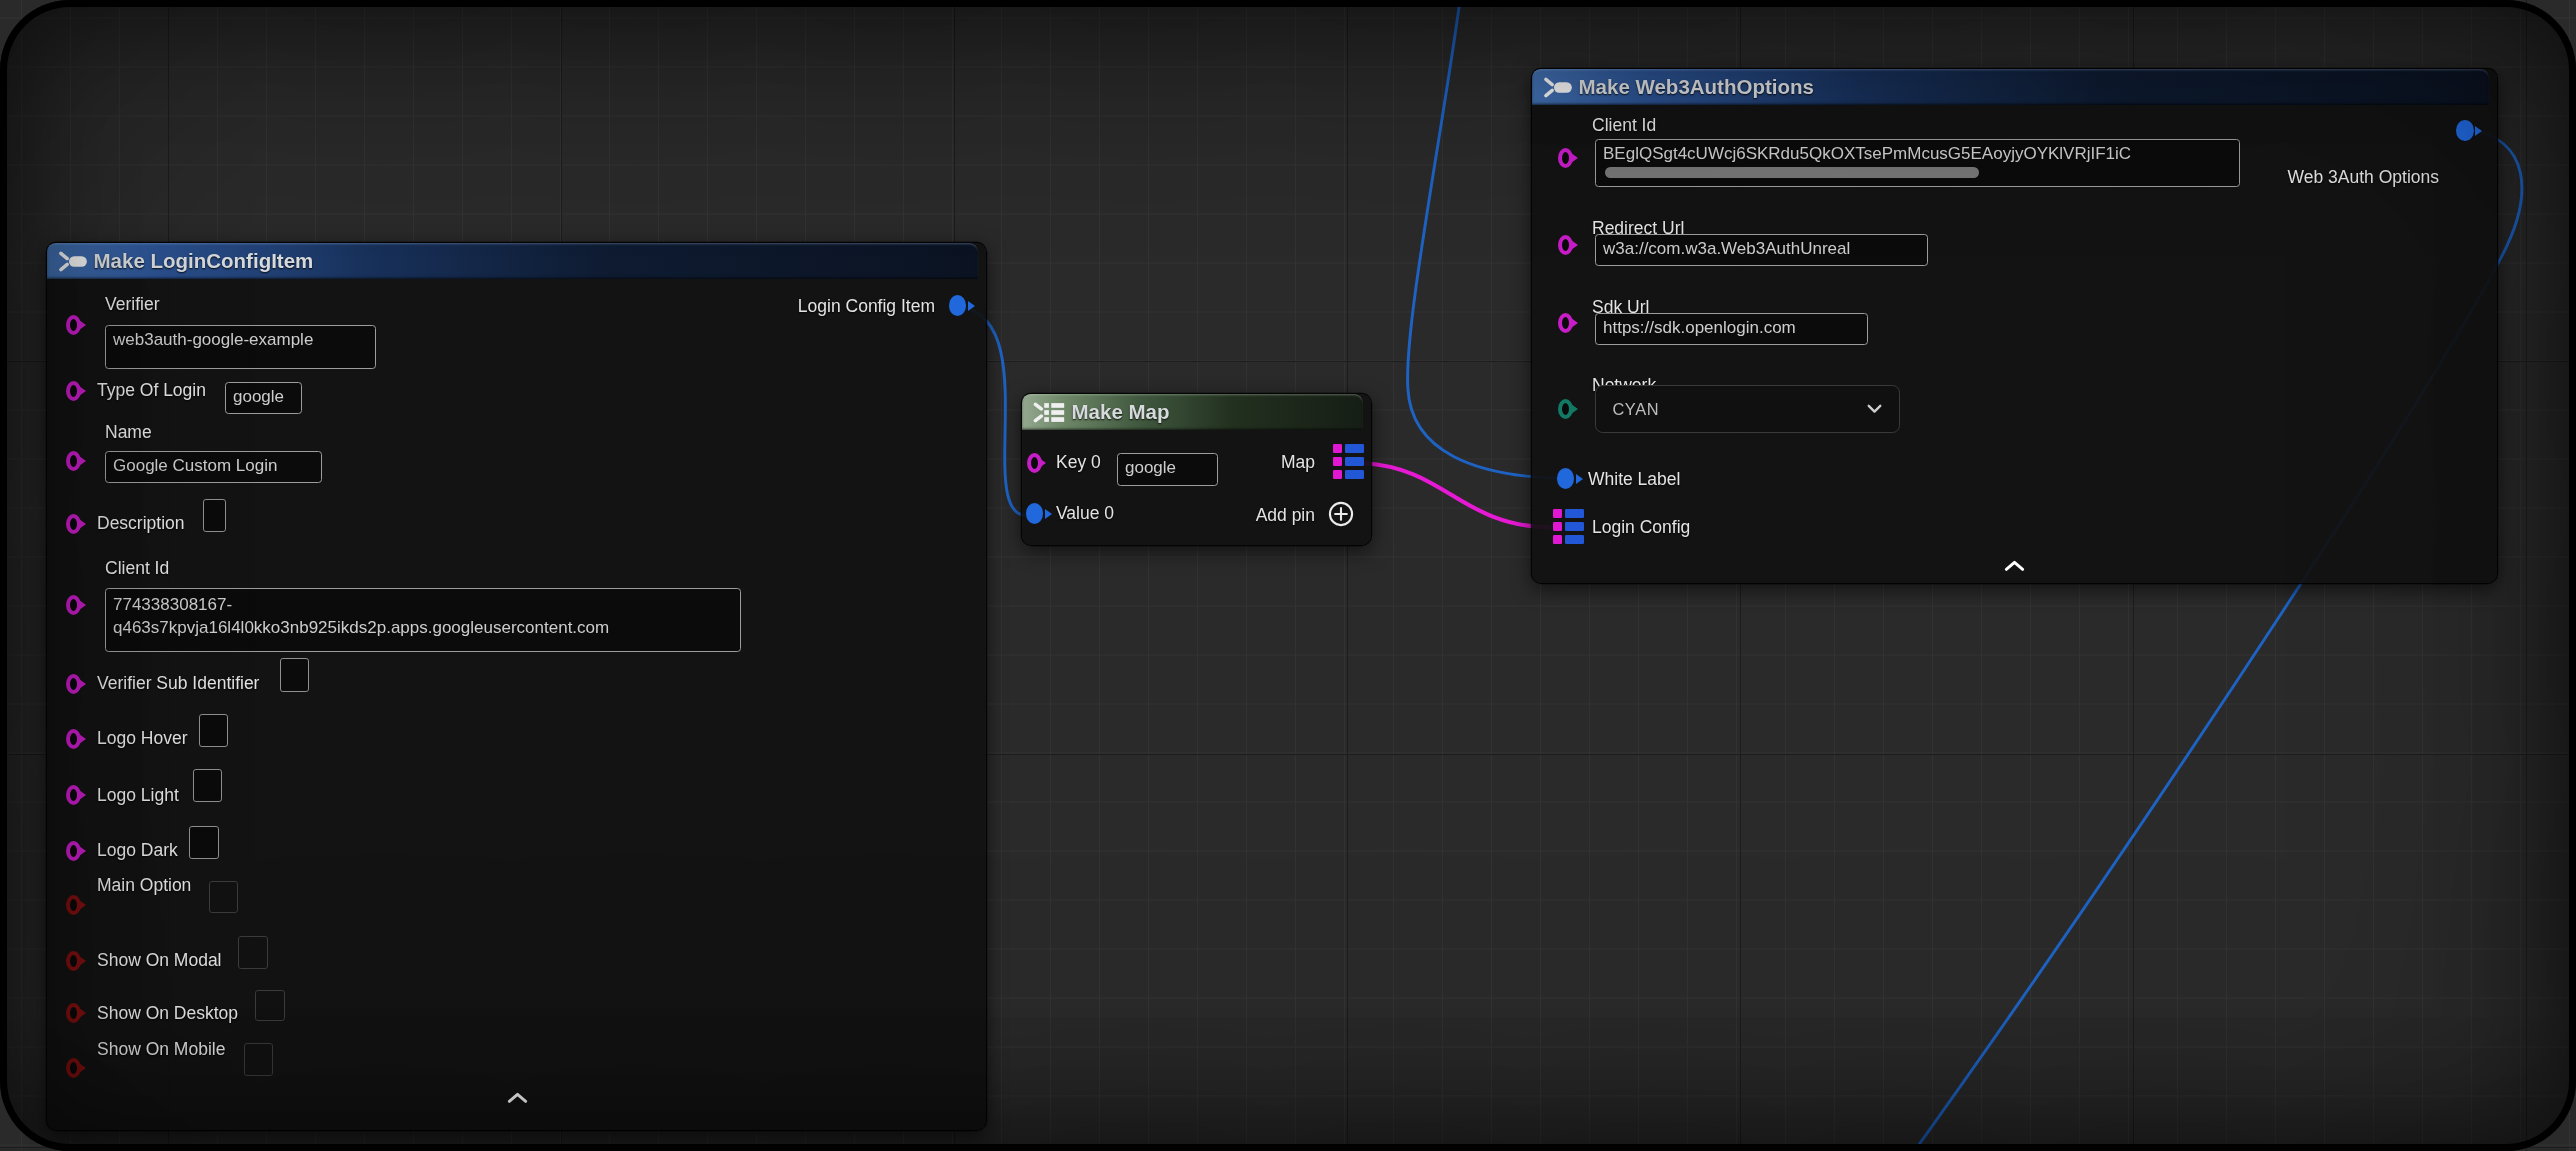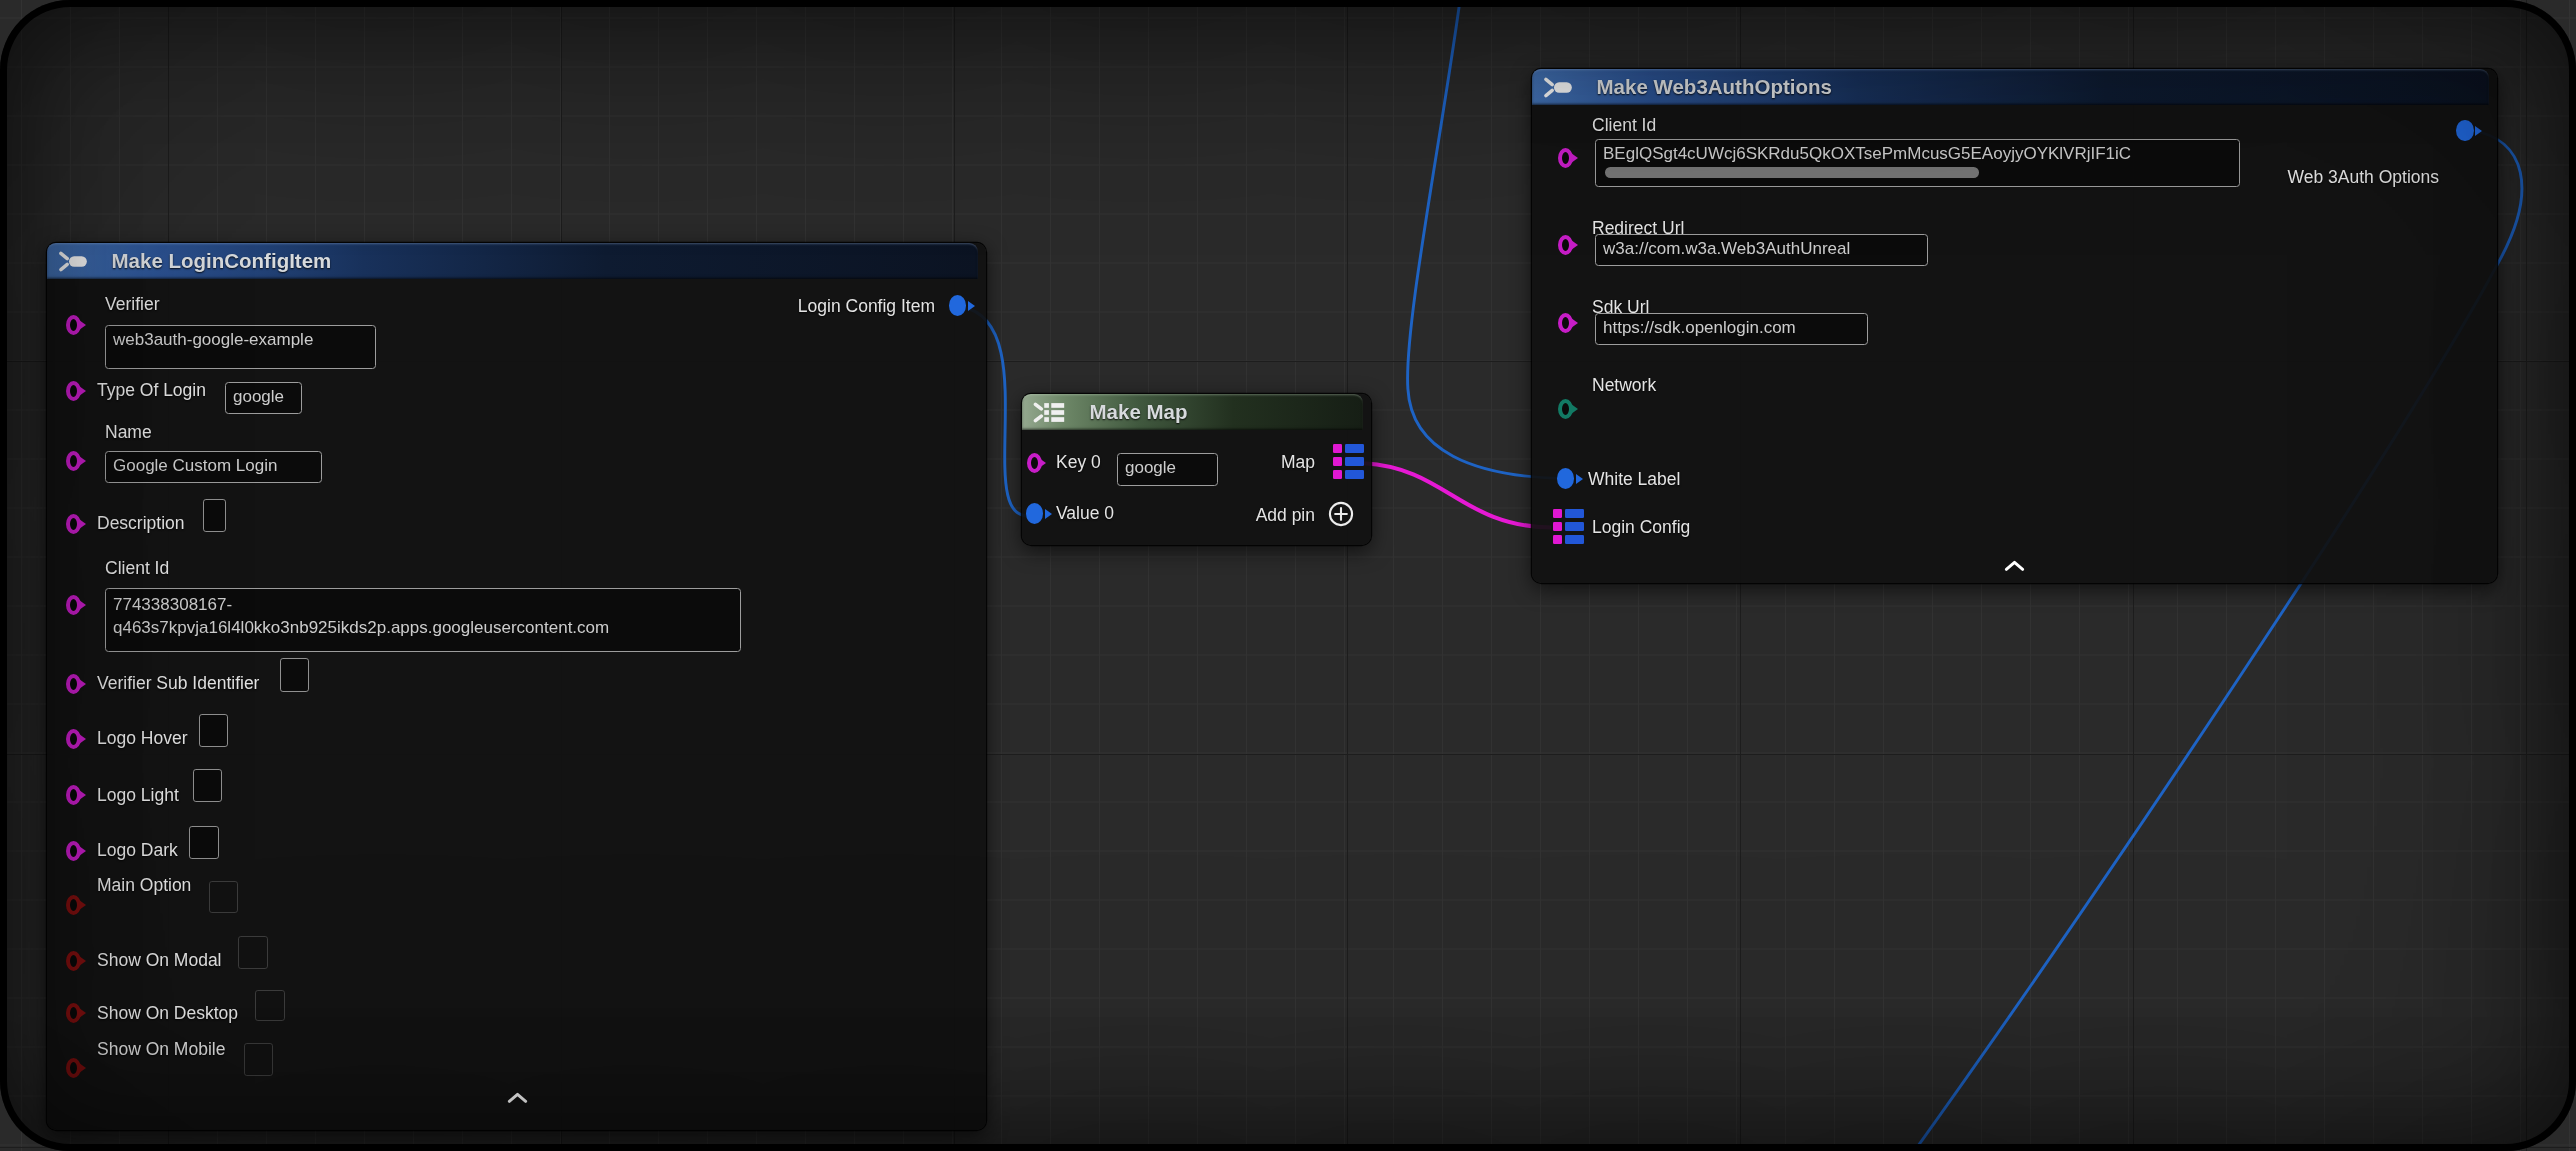--- a/index.html
+++ b/index.html
@@ -17,21 +17,21 @@
     -webkit-font-smoothing:antialiased;
   }
   #wires{position:absolute;inset:0;z-index:2;pointer-events:none;}
   #wires path{pointer-events:stroke;}
   .frame{position:absolute;inset:0;z-index:9;pointer-events:none;border-radius:70px;
     box-shadow:inset 0 0 0 7px #000, inset 0 0 105px 17.5px rgba(0,0,0,0.55), inset 0 0 246px 35px rgba(0,0,0,0.35);}
 
   .node{position:absolute;z-index:3;background:rgba(17,17,17,0.93);border-radius:9.4px;
     box-shadow:0 5.8px 20px rgba(0,0,0,0.6), 0 0 0 1.2px rgba(0,0,0,0.85);}
   .nheader{position:absolute;left:0;top:0;right:8px;height:36px;border-radius:8.8px 8.8px 0 0;
-    display:flex;align-items:center;gap:24px;padding-left:10.5px;box-sizing:border-box;
+    display:flex;align-items:center;gap:6px;padding-left:10.5px;box-sizing:border-box;
     box-shadow:inset 0 1.8px 1.8px -0.6px rgba(180,210,255,0.28), inset 0 -1.2px 2.3px rgba(0,0,0,0.6);}
   .nheader.blue{background:linear-gradient(90deg,#416eae 0%,#2b5190 12%,#18315b 34%,#0e1b31 60%,#0b1322 100%);}
   .nheader.green{background:linear-gradient(90deg,#94a88f 0%,#6e8868 12%,#41593f 34%,#22301f 62%,#161e15 100%);
     box-shadow:inset 0 1.8px 1.8px -0.6px rgba(220,240,215,0.3), inset 0 -1.2px 2.3px rgba(0,0,0,0.6);}
   .ntitle{color:#d7dadd;font-size:20.5px;font-weight:bold;text-shadow:0 1.2px 1.8px rgba(0,0,0,0.85);white-space:nowrap;}
 
   .plabel{position:absolute;color:#e4e4e4;font-size:17.5px;text-shadow:0 1.2px 1.8px rgba(0,0,0,0.8);white-space:nowrap;}
   .plabel.r{text-align:right;}
 
   .pin{position:absolute;width:15px;height:20px;border-radius:50%;box-sizing:border-box;z-index:4;}
@@ -205,20 +205,26 @@
     <span class="plabel" style="left:60px;top:149px;">Redirect Url</span>
     <span class="pin hollow string" style="left:26px;top:166px;"></span>
     <div class="tbox" style="left:63px;top:157px;width:333px;height:32px;">w3a://com.w3a.Web3AuthUnreal</div>
 
     <span class="plabel" style="left:60px;top:228px;">Sdk Url</span>
     <span class="pin hollow string" style="left:26px;top:244px;"></span>
     <div class="tbox" style="left:63px;top:236px;width:273px;height:32px;">https://sdk.openlogin.com</div>
 
     <span class="plabel" style="left:60px;top:306px;">Network</span>
     <span class="pin hollow enum" style="left:26px;top:330px;"></span>
+    <div class="dropdown" style="left:63px;top:316px;width:305px;height:48px;">
+      <span style="letter-spacing:0.6px;">CYAN</span>
+      <svg width="15" height="9.4" viewBox="0 0 26 16">
+        <path d="M3 3 L13 13 L23 3" fill="none" stroke="#cfcfcf" stroke-width="4" stroke-linecap="round" stroke-linejoin="round"></path>
+      </svg>
+    </div>
 
     <span class="pin filled struct" style="left:24.6px;top:399px;"></span>
     <span class="plabel" style="left:56px;top:400px;">White Label</span>
 
     <span class="mappin" style="left:21px;top:440px;">
       <i class="k"></i>
         <i class="v"></i>
         <i class="k"></i>
         <i class="v"></i>
         <i class="k"></i>

